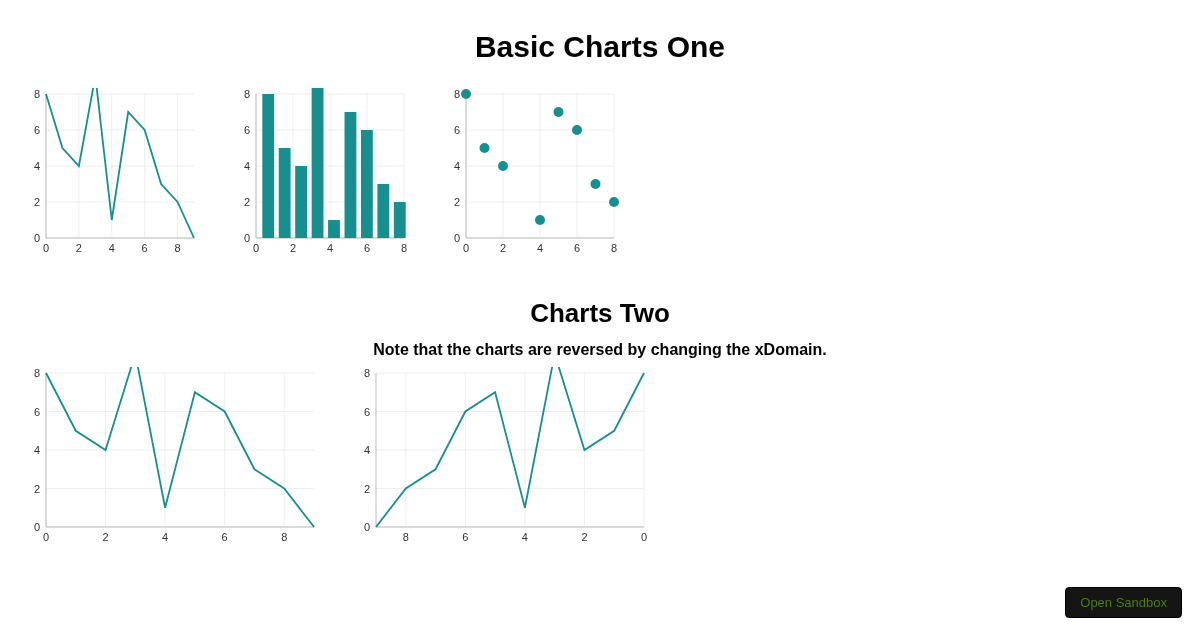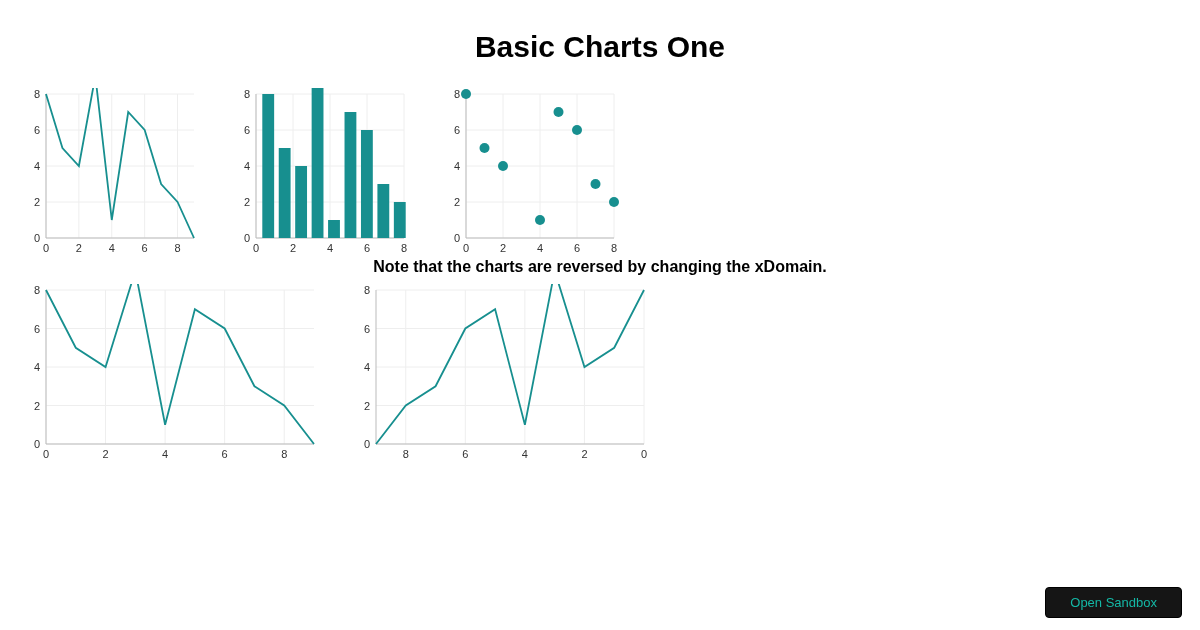--- a/index.html
+++ b/index.html
@@ -10,21 +10,21 @@
   .note{text-align:center;font-weight:700;font-size:16px;margin:0 0 8px;}
   .row{display:flex;gap:30px;padding-left:20px;}
   .chart{position:relative;}
   .chart svg{display:block;}
   .axis-tick{font-size:11px;fill:#333;}
   .axis-line{stroke:#bbb;stroke-width:1;}
   .grid{stroke:#eee;stroke-width:1;}
   .series-line{fill:none;stroke:#178f8f;stroke-width:1.8;}
   .series-bar{fill:#178f8f;}
   .series-dot{fill:#178f8f;}
-  .sandbox-btn{position:fixed;right:18px;bottom:12px;background:#151515;color:#14b8a6;border:1px solid #000;border-radius:4px;padding:7px 24px;font-size:13px;cursor:pointer;}
+  .sandbox-btn{position:fixed;right:18px;bottom:12px;background:#151515;color:#4d7c0f;border:1px solid #000;border-radius:4px;padding:7px 14px;font-size:13px;cursor:pointer;}
 </style>
 </head>
 <body>
 
 <div class="wrap">
   <h1>Basic Charts One</h1>
   <div class="row">
     <div class="chart">
         <svg width="180" height="170" viewBox="0 0 180 170">
           <line x1="26" y1="150" x2="174" y2="150" class="grid"></line>
@@ -117,20 +117,21 @@
           <circle cx="81.5" cy="-12" r="5" class="series-dot"></circle>
           <circle cx="100" cy="132" r="5" class="series-dot"></circle>
           <circle cx="118.5" cy="24" r="5" class="series-dot"></circle>
           <circle cx="137" cy="42" r="5" class="series-dot"></circle>
           <circle cx="155.5" cy="96" r="5" class="series-dot"></circle>
           <circle cx="174" cy="114" r="5" class="series-dot"></circle>
         </svg>
       </div>
   </div>
 
+  <h2>Charts Two</h2>
   <p class="note">Note that the charts are reversed by changing the xDomain.</p>
   <div class="row">
     <div class="chart">
         <svg width="300" height="180" viewBox="0 0 300 180">
           <line x1="26" y1="160" x2="294" y2="160" class="grid"></line>
           <text x="20" y="164" text-anchor="end" class="axis-tick">0</text>
           <line x1="26" y1="121.5" x2="294" y2="121.5" class="grid"></line>
           <text x="20" y="125.5" text-anchor="end" class="axis-tick">2</text>
           <line x1="26" y1="83" x2="294" y2="83" class="grid"></line>
           <text x="20" y="87" text-anchor="end" class="axis-tick">4</text>

